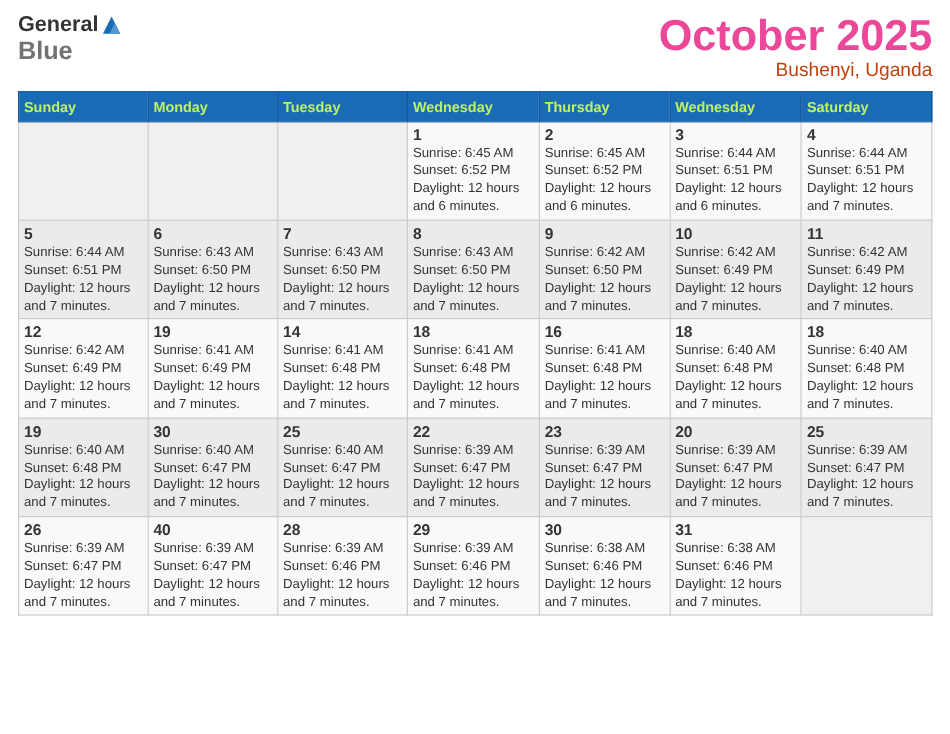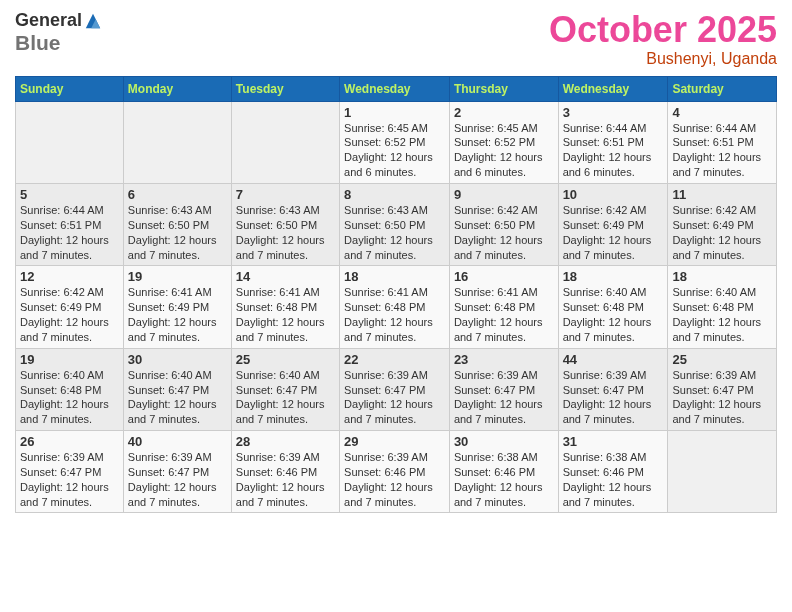--- a/index.html
+++ b/index.html
@@ -305,21 +305,21 @@
 and 7 minutes.</div>
           </td>
           <td>
             <span class="day-num">23</span>
             <div class="day-info" style="white-space: pre-line;">Sunrise: 6:39 AM
 Sunset: 6:47 PM
 Daylight: 12 hours
 and 7 minutes.</div>
           </td>
           <td>
-            <span class="day-num">44</span>
+            <span class="day-num">20</span>
             <div class="day-info" style="white-space: pre-line;">Sunrise: 6:39 AM
 Sunset: 6:47 PM
 Daylight: 12 hours
 and 7 minutes.</div>
           </td>
           <td>
             <span class="day-num">25</span>
             <div class="day-info" style="white-space: pre-line;">Sunrise: 6:39 AM
 Sunset: 6:47 PM
 Daylight: 12 hours

